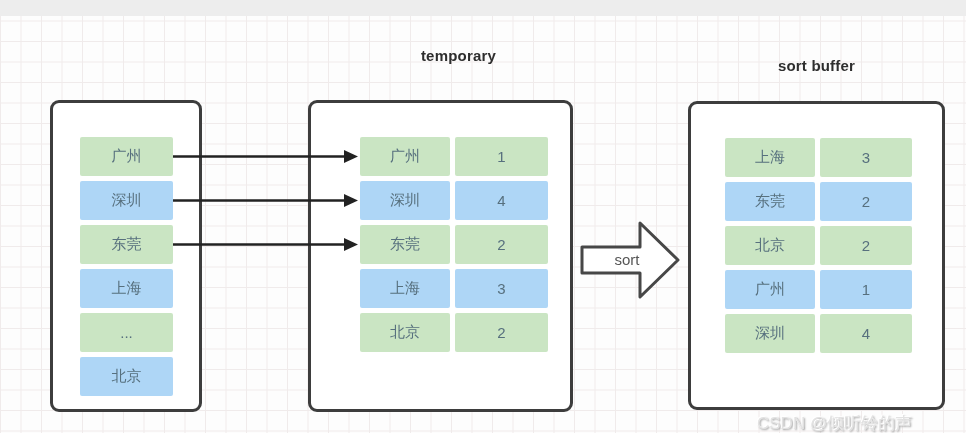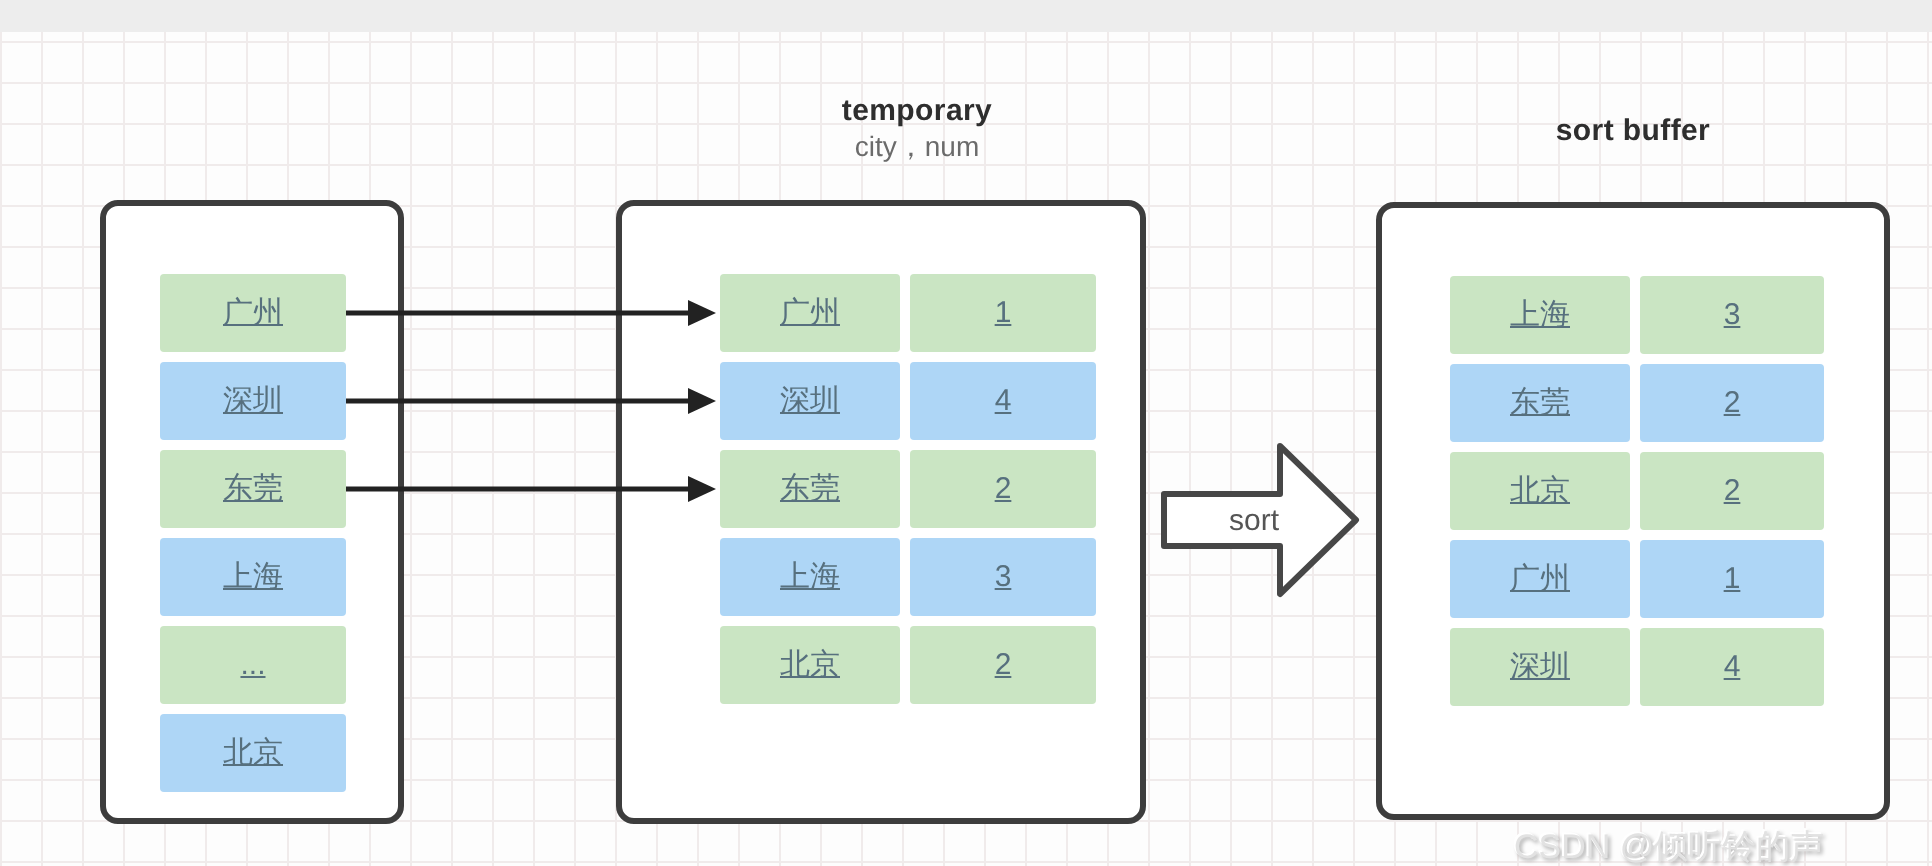--- a/index.html
+++ b/index.html
@@ -30,21 +30,21 @@
   .panel-staff{left:50px;top:100px;width:152px;height:312px;}
   .panel-temp{left:308px;top:100px;width:265px;height:312px;}
   .panel-buffer{left:688px;top:101px;width:257px;height:309px;}
   .rows{position:absolute;}
   .staff-rows{left:80px;top:137px;}
   .temp-rows{left:360px;top:137px;}
   .buffer-rows{left:725px;top:138px;}
   .row{display:flex;gap:5px;margin-bottom:5px;height:39px;}
   .cell{
     display:flex;align-items:center;justify-content:center;
-    font-size:15px;color:var(--cell-text,#57707e);border-radius:2px;text-decoration:underline;
+    font-size:15px;color:var(--cell-text,#57707e);border-radius:2px;
   }
   .w93{width:93px;} .w90{width:90px;} .w92{width:92px;}
   .tone-green .cell{background:var(--green-cell,#cae5c3);}
   .tone-blue .cell{background:var(--blue-cell,#aed6f6);}
   .overlay{position:absolute;left:0;top:0;pointer-events:none;}
   .sort-label{font-size:15px;fill:#555;font-family:"Liberation Sans","DejaVu Sans",sans-serif;}
   .wm{position:absolute;white-space:nowrap;font-size:17px;z-index:10;}
   .wm1{
     left:692px;top:402px;color:#8f8f8f;
     text-shadow:-1px 0 #fff,1px 0 #fff,0 -1px #fff,0 1px #fff,1px 1px #fff,-1px -1px #fff;
@@ -55,21 +55,20 @@
   }
 </style>
 </head>
 <body>
 
 <div class="canvas">
 
   <div class="top-strip"></div>
 
   <div class="title title-temp">temporary</div>
-  <div class="subtitle-temp">city，num</div>
   <div class="title title-buffer">sort buffer</div>
 
   <div class="panel panel-staff"></div>
   <div class="panel panel-temp"></div>
   <div class="panel panel-buffer"></div>
 
   <div class="rows staff-rows">
 
       <div class="row tone-green">
         <div class="cell w93">广州</div>

